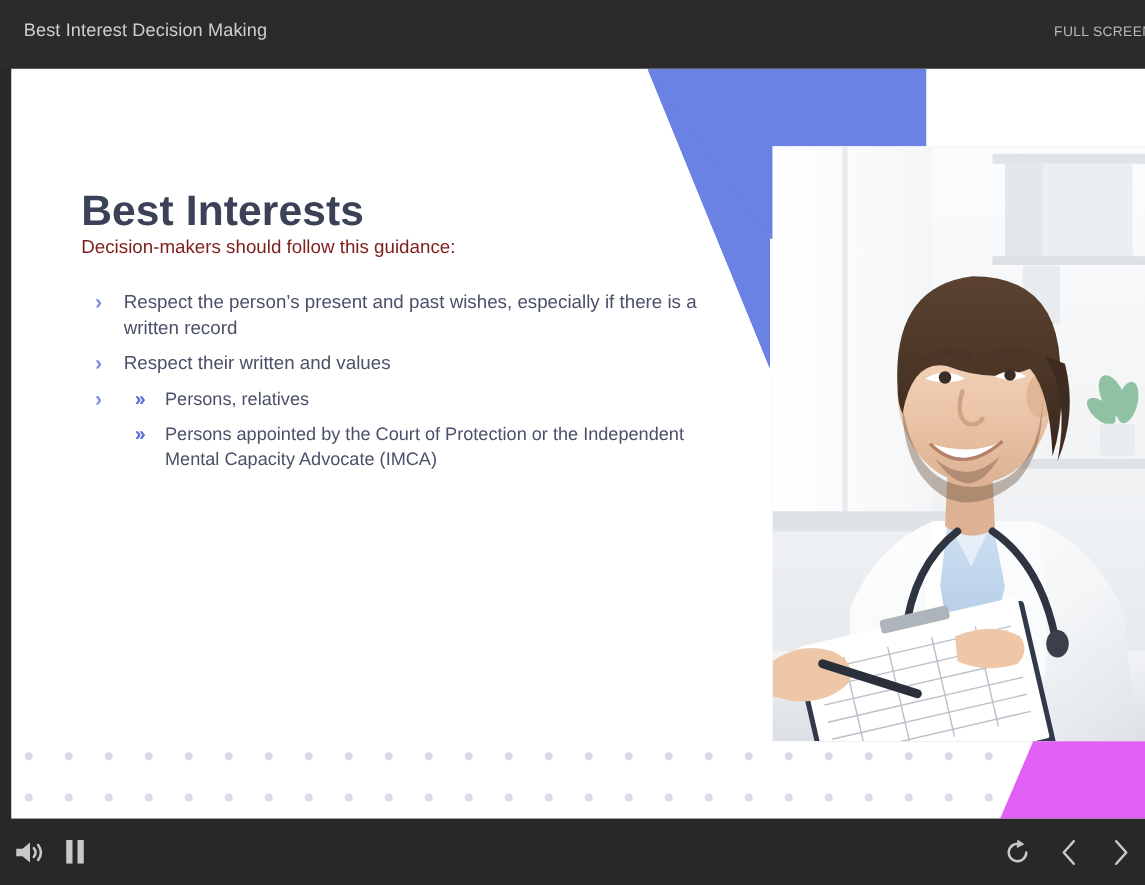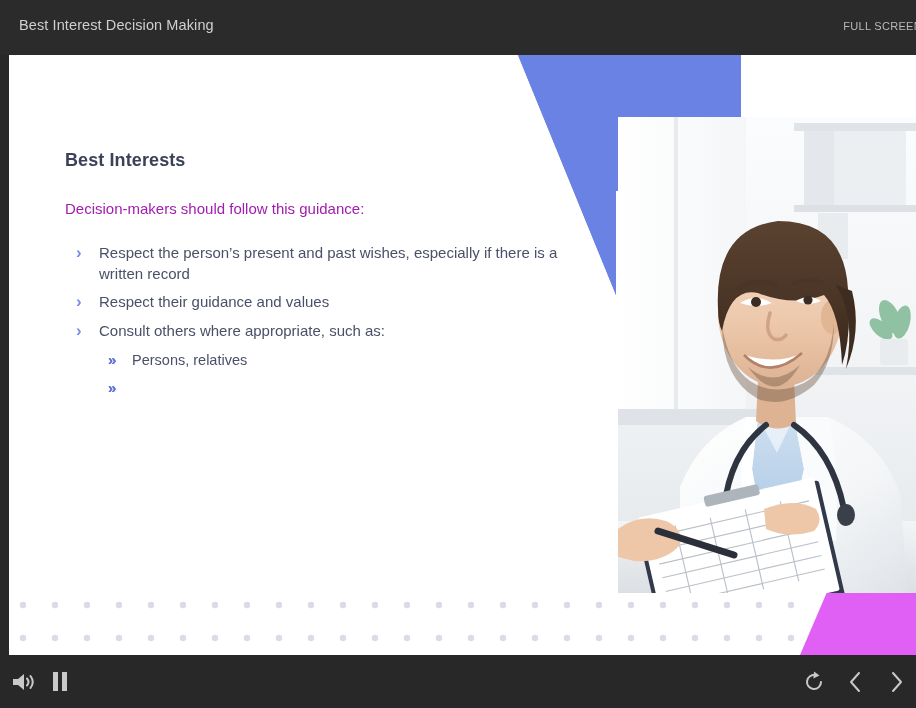--- a/index.html
+++ b/index.html
@@ -60,26 +60,25 @@
     width:907px; height:60px;
     pointer-events:none;
   }
 
   
   .content {
     position:absolute; left:56px; top:95px;
     width:500px;
   }
   .slide-title {
-    font-size:18px; font-weight:bold;
+    font-size:34px; font-weight:bold;
     color:#3b4156; letter-spacing:.1px;
-    margin-bottom:29px;
   }
   .slide-subtitle {
-    font-size:15px; color:#a21caf;
+    font-size:15px; color:#7f1d1d;
     margin-bottom:26px;
   }
   ul.bullets { list-style:none; }
   li.bullet {
     position:relative;
     padding-left:34px;
     margin-bottom:8px;
     font-size:15px;
     color:#4a5068;
     line-height:1.38;
@@ -336,39 +335,39 @@
       <div class="slide-title">Best Interests</div>
       <div class="slide-subtitle">Decision-makers should follow this guidance:</div>
 
       <ul class="bullets">
         <li class="bullet">
           <span class="chev">›</span>
           <span>Respect the person’s present and past wishes, especially if there is a written record</span>
         </li>
         <li class="bullet">
           <span class="chev">›</span>
-          <span>Respect their guidance and values</span>
+          <span>Respect their written and values</span>
         </li>
         <li class="bullet">
           <span class="chev">›</span>
-          <span>Consult others where appropriate, such as:</span>
 
           <ul class="subbullets">
             <li class="subbullet">
               <span class="chev2">»</span>
             </li>
             <li class="subbullet">
               <span class="chev2">»</span>
               <span>Persons, relatives</span>
             </li>
             <li class="subbullet">
               <span class="chev2">»</span>
             </li>
             <li class="subbullet">
               <span class="chev2">»</span>
+              <span>Persons appointed by the Court of Protection or the Independent Mental Capacity Advocate (IMCA)</span>
             </li>
           </ul>
         </li>
       </ul>
     </div>
   </div>
 
   <div class="controlbar">
 
     <div class="ctrl-icon vol">

